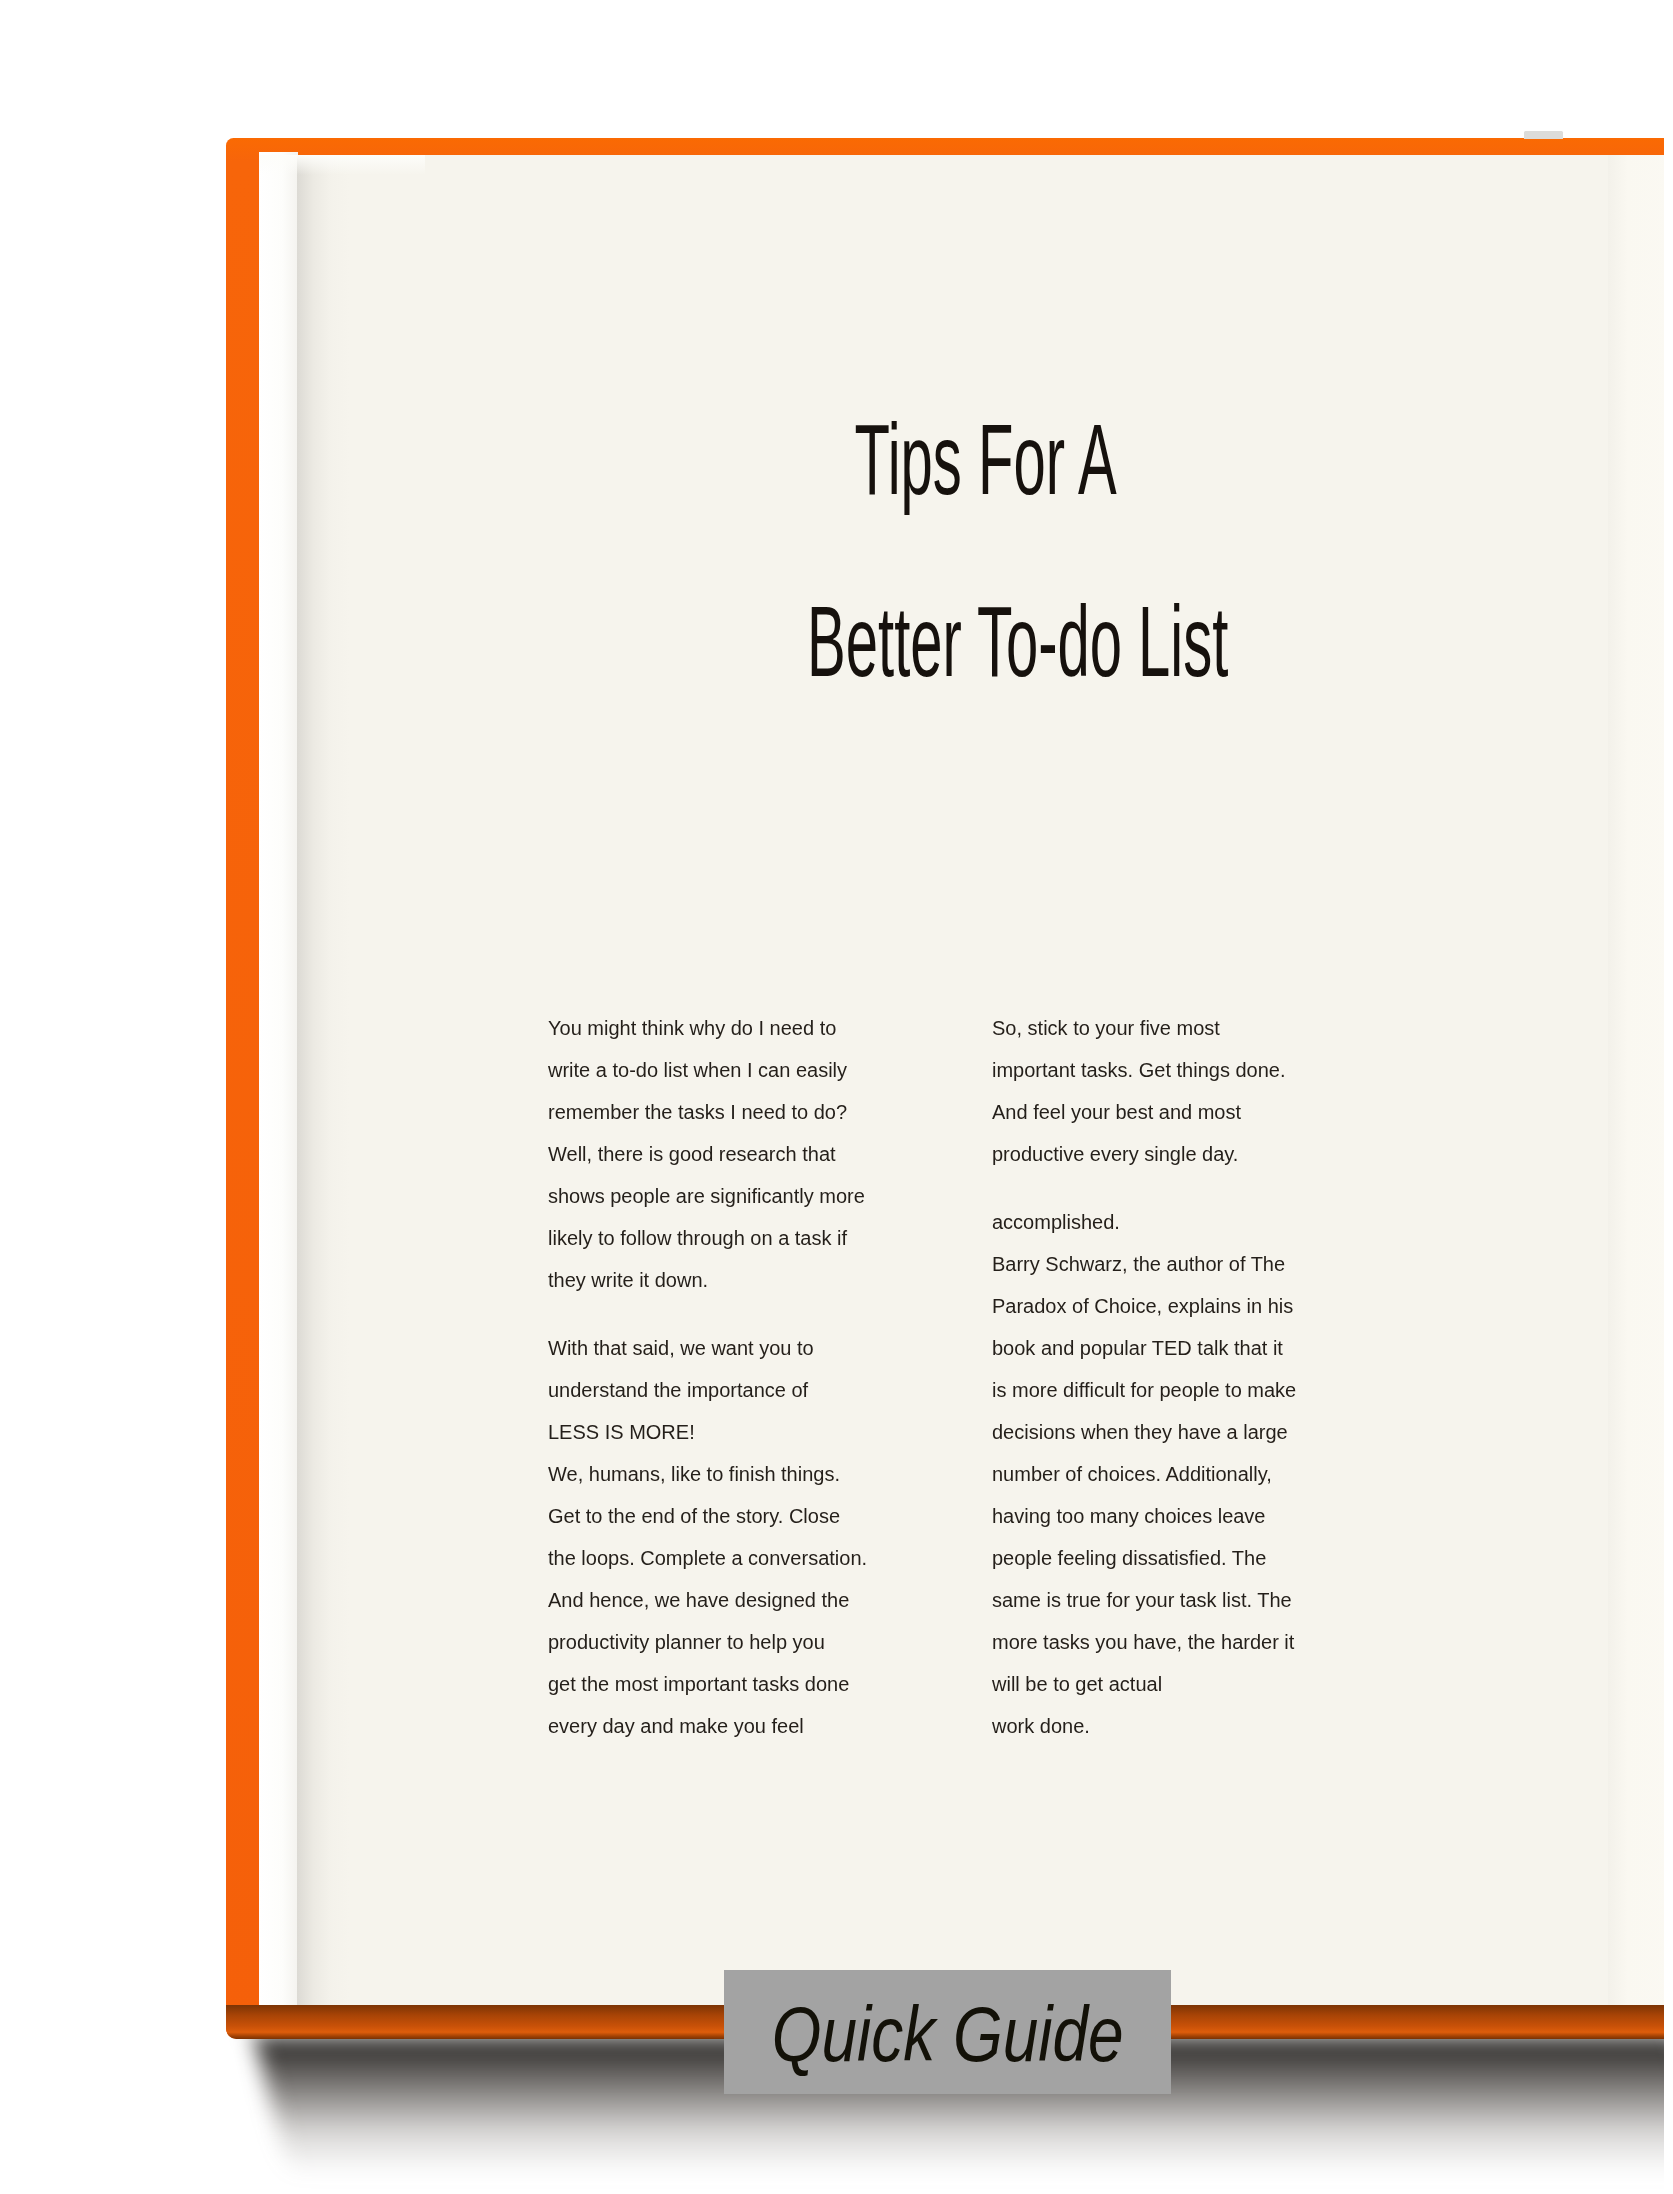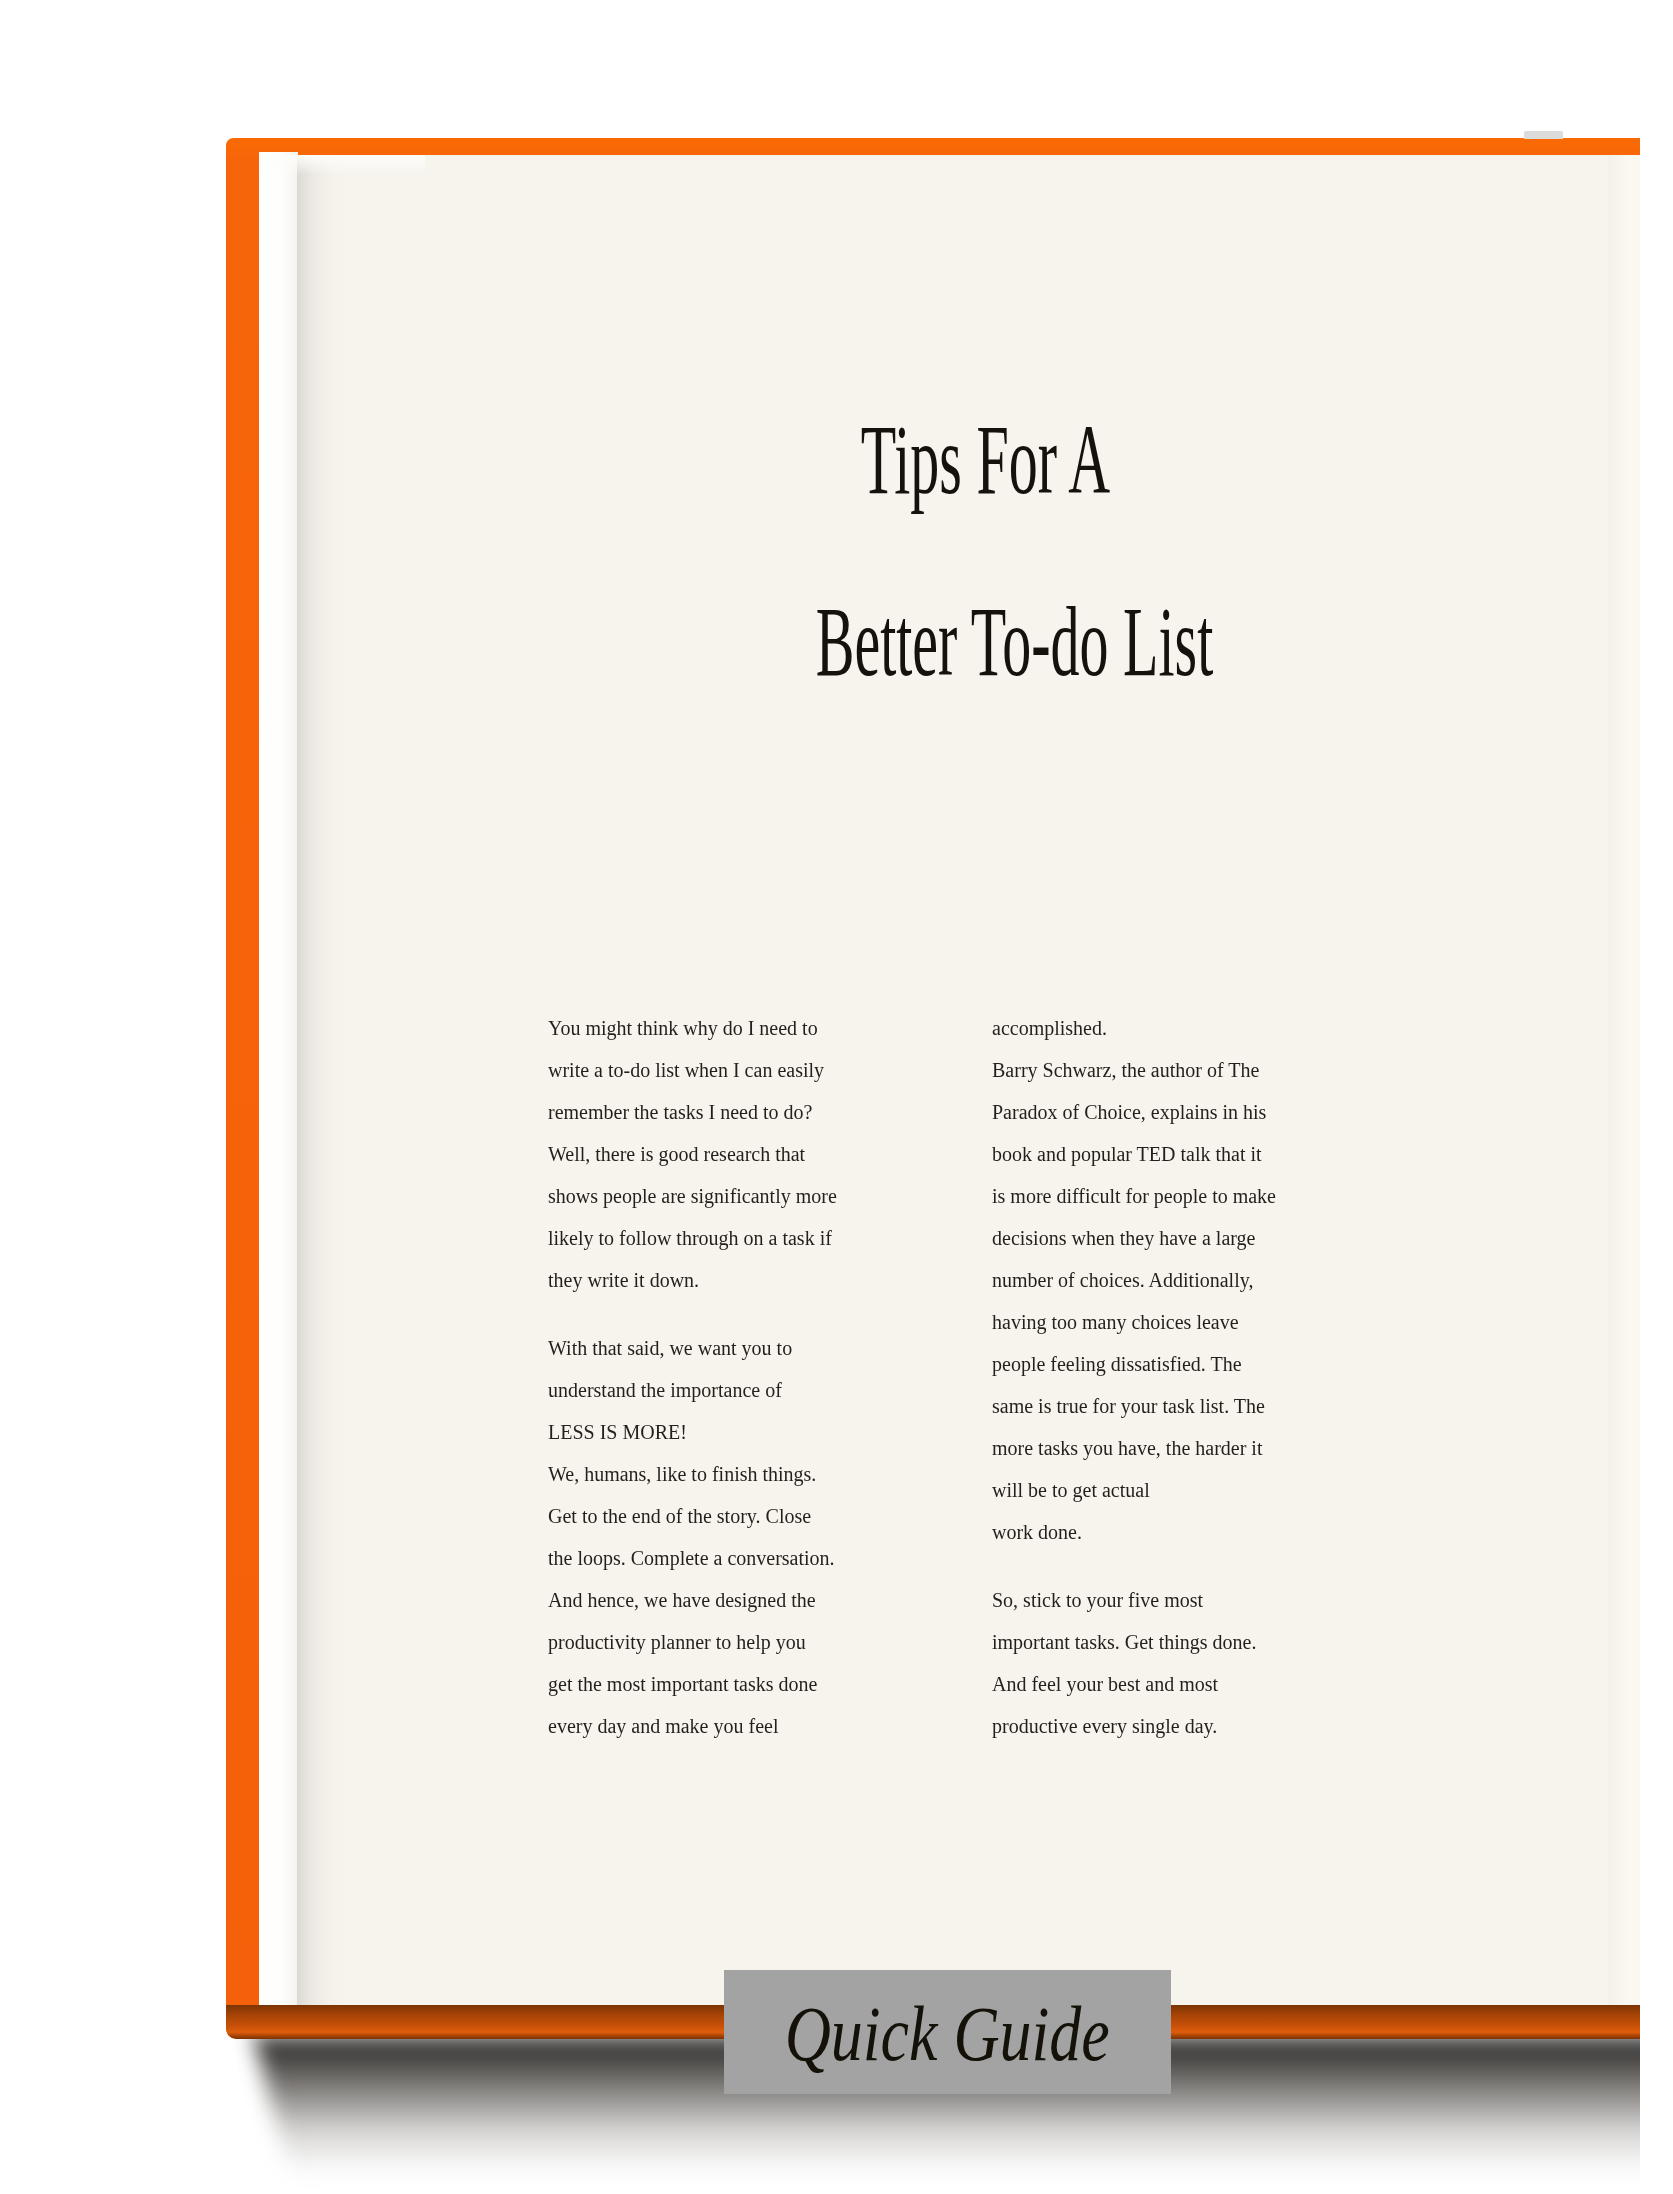--- a/index.html
+++ b/index.html
@@ -1,21 +1,22 @@
 <!DOCTYPE html>
 <html style="font-size:12px"><head>
 <meta charset="utf-8">
 <style>
   html,body{margin:0;padding:0;background:#ffffff;}
   #stage{
     position:relative;
     width:1640px;height:2194px;
     overflow:hidden;
     background:#ffffff;
-    font-family:Liberation Serif, serif;
+    font-family:Liberation Sans, sans-serif;
+    padding-left:24px;
   }
 
   
   .book-shadow{
     position:absolute;
     left:254px;top:2036px;
     width:1426px;height:147px;
     background:linear-gradient(to bottom,
       rgba(12,10,8,0.92) 0%,
       rgba(45,40,36,0.60) 35%,
@@ -168,37 +169,37 @@
 LESS IS MORE!
 We, humans, like to finish things.
 Get to the end of the story. Close
 the loops. Complete a conversation.
 And hence, we have designed the
 productivity planner to help you
 get the most important tasks done
 every day and make you feel</p>
     </div>
   <div class="text-column col-right">
+      <p>So, stick to your five most
+important tasks. Get things done.
+And feel your best and most
+productive every single day.</p>
       <p>accomplished.
 Barry Schwarz, the author of The
 Paradox of Choice, explains in his
 book and popular TED talk that it
 is more difficult for people to make
 decisions when they have a large
 number of choices. Additionally,
 having too many choices leave
 people feeling dissatisfied. The
 same is true for your task list. The
 more tasks you have, the harder it
 will be to get actual
 work done.</p>
-      <p>So, stick to your five most
-important tasks. Get things done.
-And feel your best and most
-productive every single day.</p>
     </div>
 
   <div class="quick-guide-tab">
     <span class="quick-guide-label">Quick Guide</span>
   </div>
 
 </div>
 
 
 </body></html>

